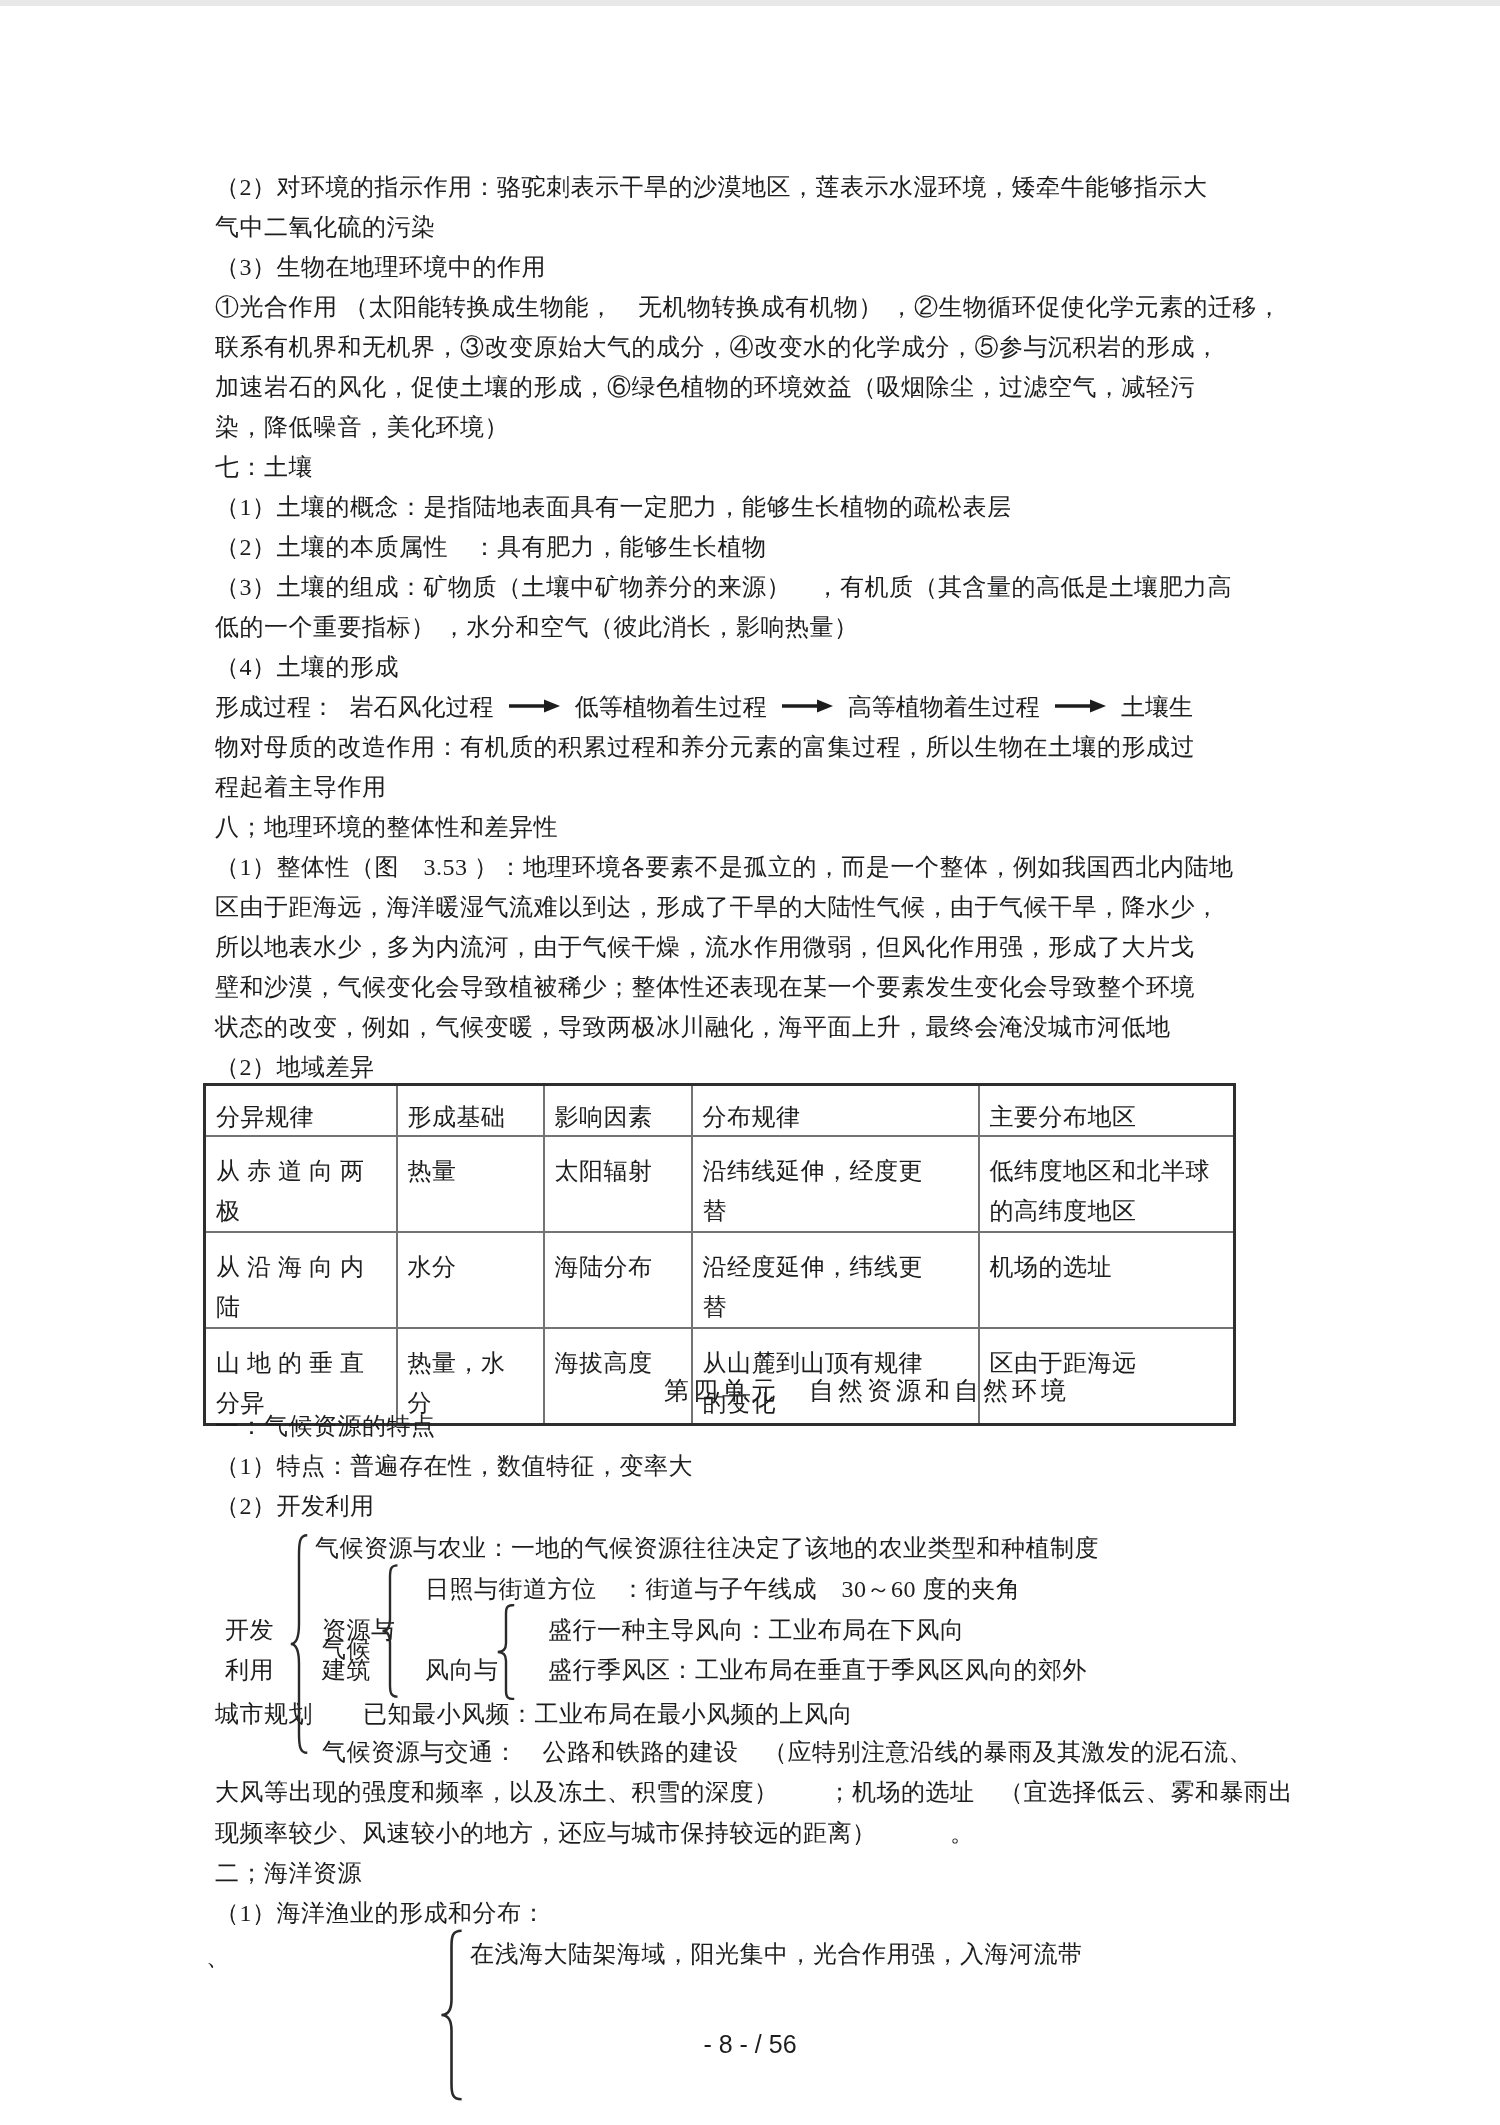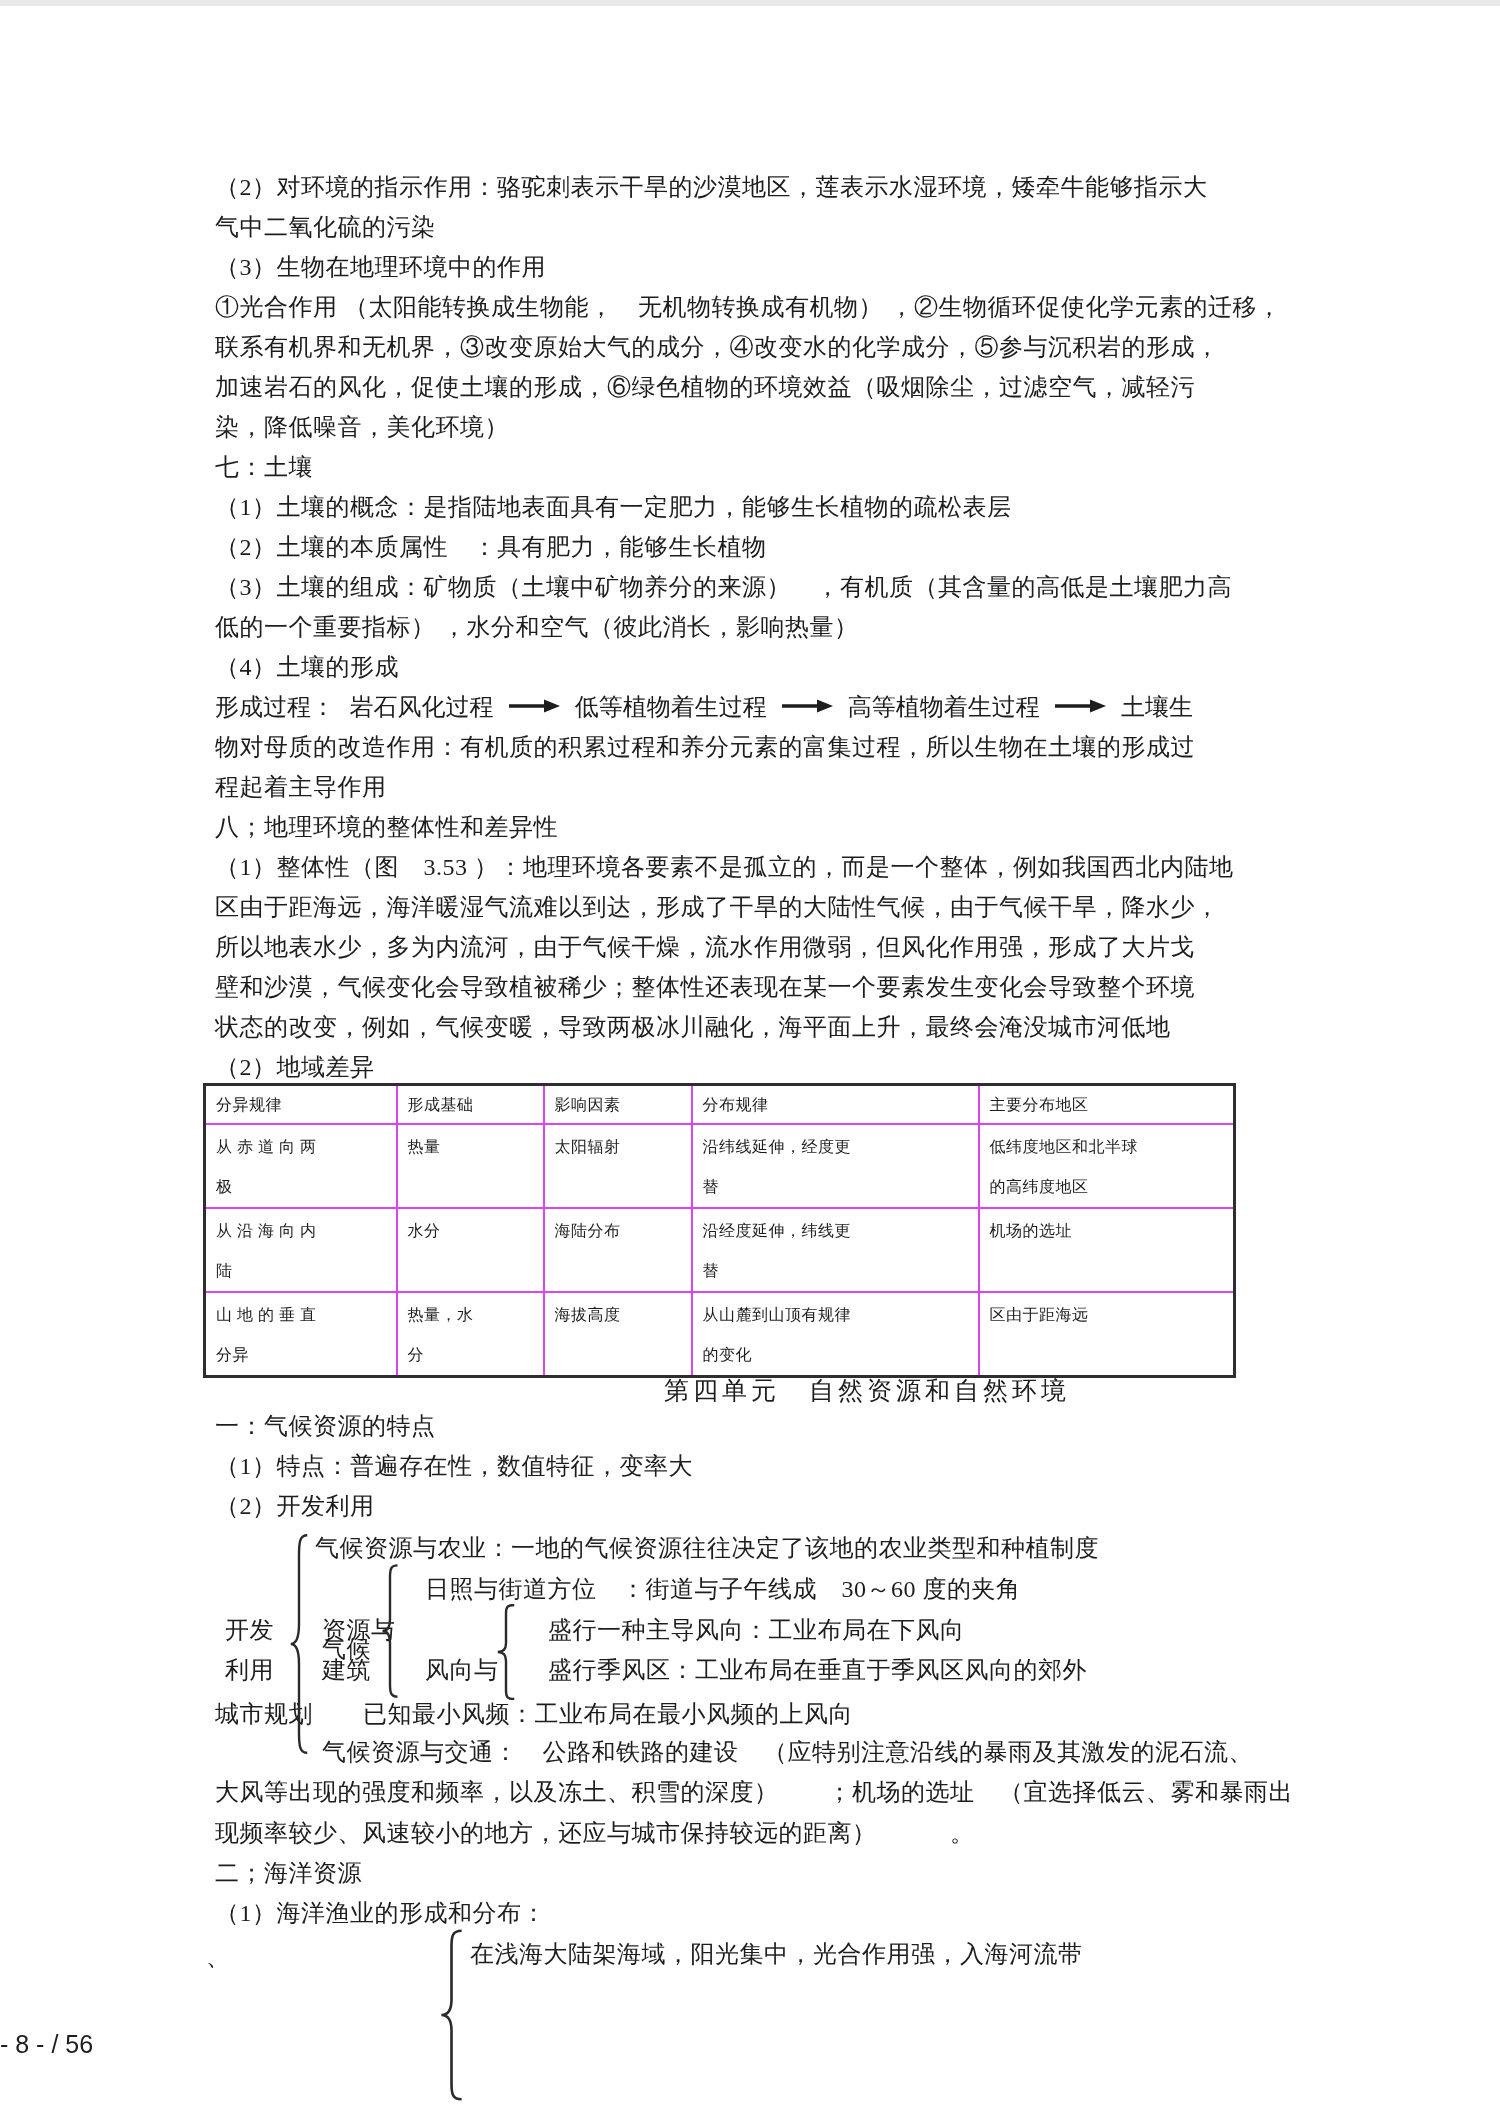--- a/index.html
+++ b/index.html
@@ -21,31 +21,31 @@
   .brace{position:absolute;}
   .brace svg{display:block;width:100%;height:100%;}
   .unit-heading{
     position:absolute;font-size:25px;letter-spacing:4px;white-space:pre;
   }
   table.zones{
     position:absolute;left:203px;top:1077px;width:1030px;
     border-collapse:collapse;table-layout:fixed;
   }
   table.zones td{
-    border:2px solid #d946ef;font-size:16px;line-height:40px;
-    padding:2px 8px 0 10px;vertical-align:top;white-space:pre-line;
+    border:2px solid #737373;font-size:24px;line-height:40px;
+    padding:14px 8px 0 10px;vertical-align:top;white-space:pre-line;
     letter-spacing:0.5px;
   }
   table.zones{border:3px solid #2e2e2e;}
   tr.hdr td{height:35px;line-height:34px;}
   tr.r1 td{height:78px;}
   tr.r2 td{height:71px;}
   tr.r3 td{height:78px;}
   .footer{
-    position:absolute;left:0;width:100%;font-size:25px;
+    position:absolute;left:0;width:100%;text-align:center;font-size:25px;
     font-family:"Liberation Sans","DejaVu Sans",sans-serif;
   }
 </style>
 </head>
 <body>
 
 <div class="page">
 
   <div class="ln" style="top:165px">（2）对环境的指示作用：骆驼刺表示干旱的沙漠地区，莲表示水湿环境，矮牵牛能够指示大</div>
   <div class="ln" style="top:205px">气中二氧化硫的污染</div>

